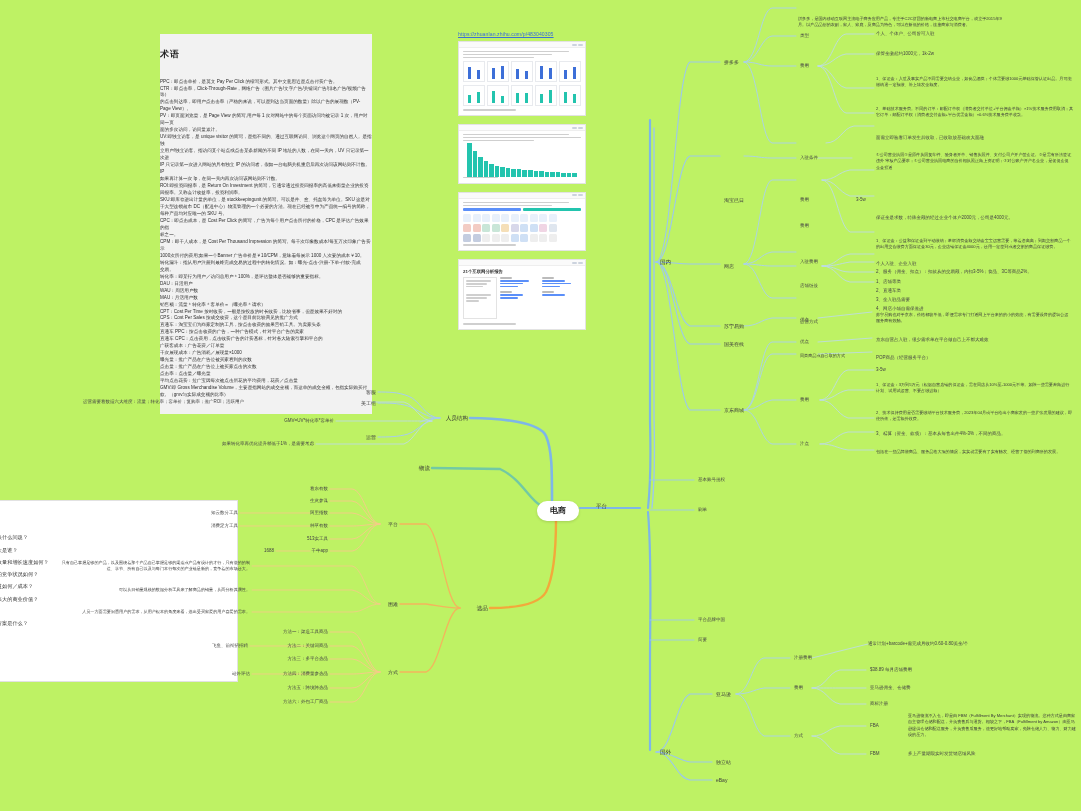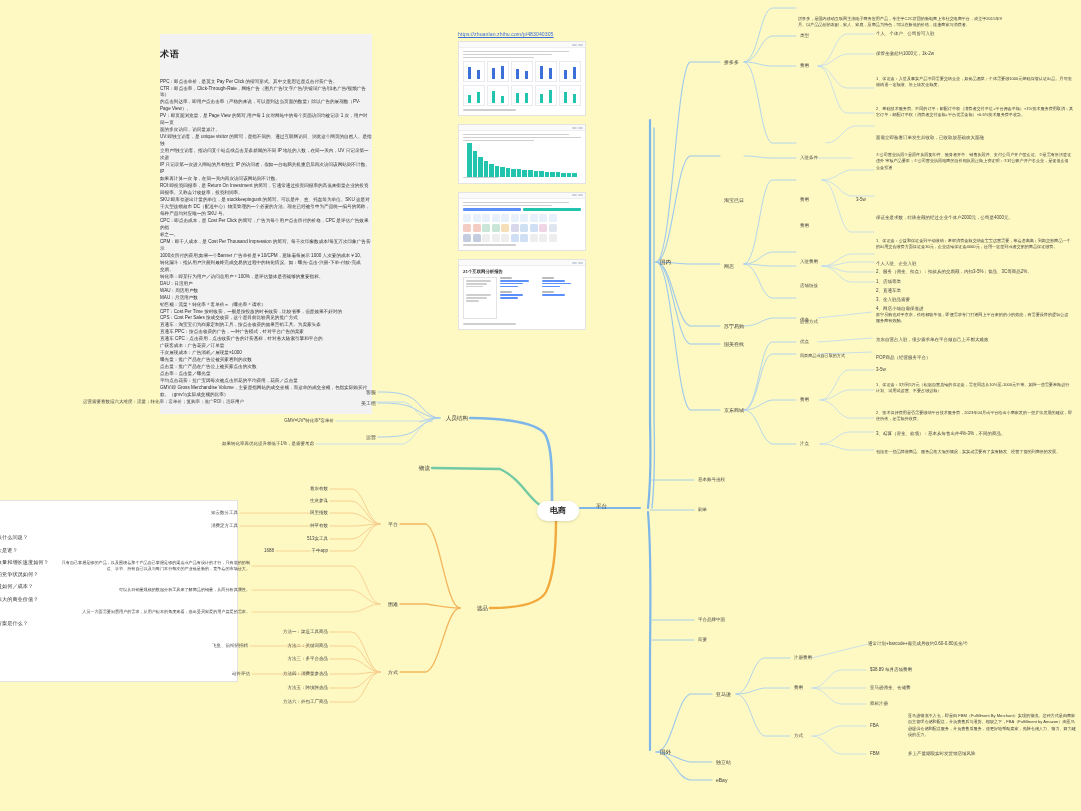--- a/index.html
+++ b/index.html
@@ -6,21 +6,21 @@
   html, body {
     margin: 0; padding: 0;
     width: 1081px; height: 811px;
     overflow: hidden;
     background: #f2f2f2;
     font-family: "Liberation Sans", "DejaVu Sans", sans-serif;
   }
   #canvas {
     position: relative;
     width: 1081px; height: 811px;
-    background: #fef9c3;
+    background: #bef264;
   }
   svg.wires { position:absolute; left:0; top:0; width:1081px; height:811px; pointer-events:none; }
 
   
   .note {
     position: absolute;
     background: #ffffff;
     color: #2b2b2b;
     line-height: 1.25;
     white-space: pre-wrap;

